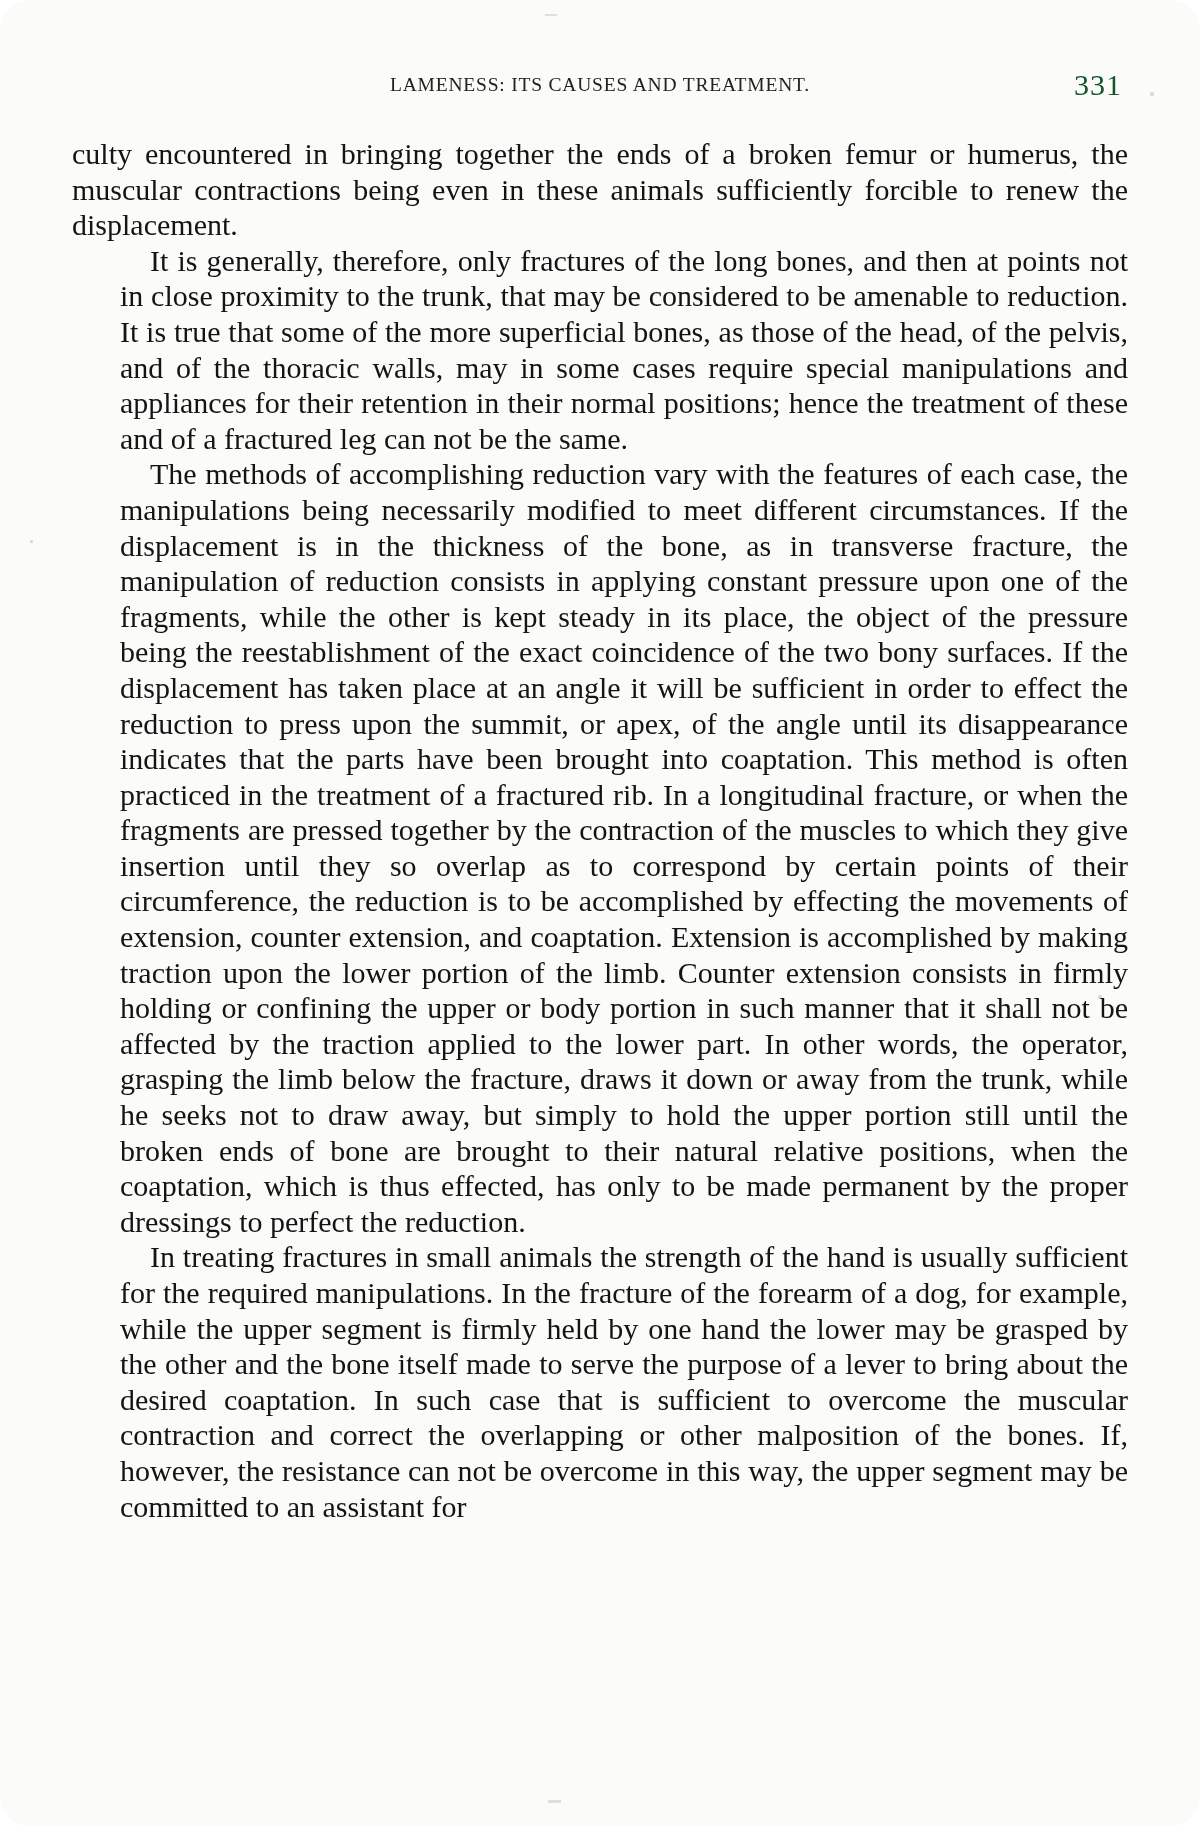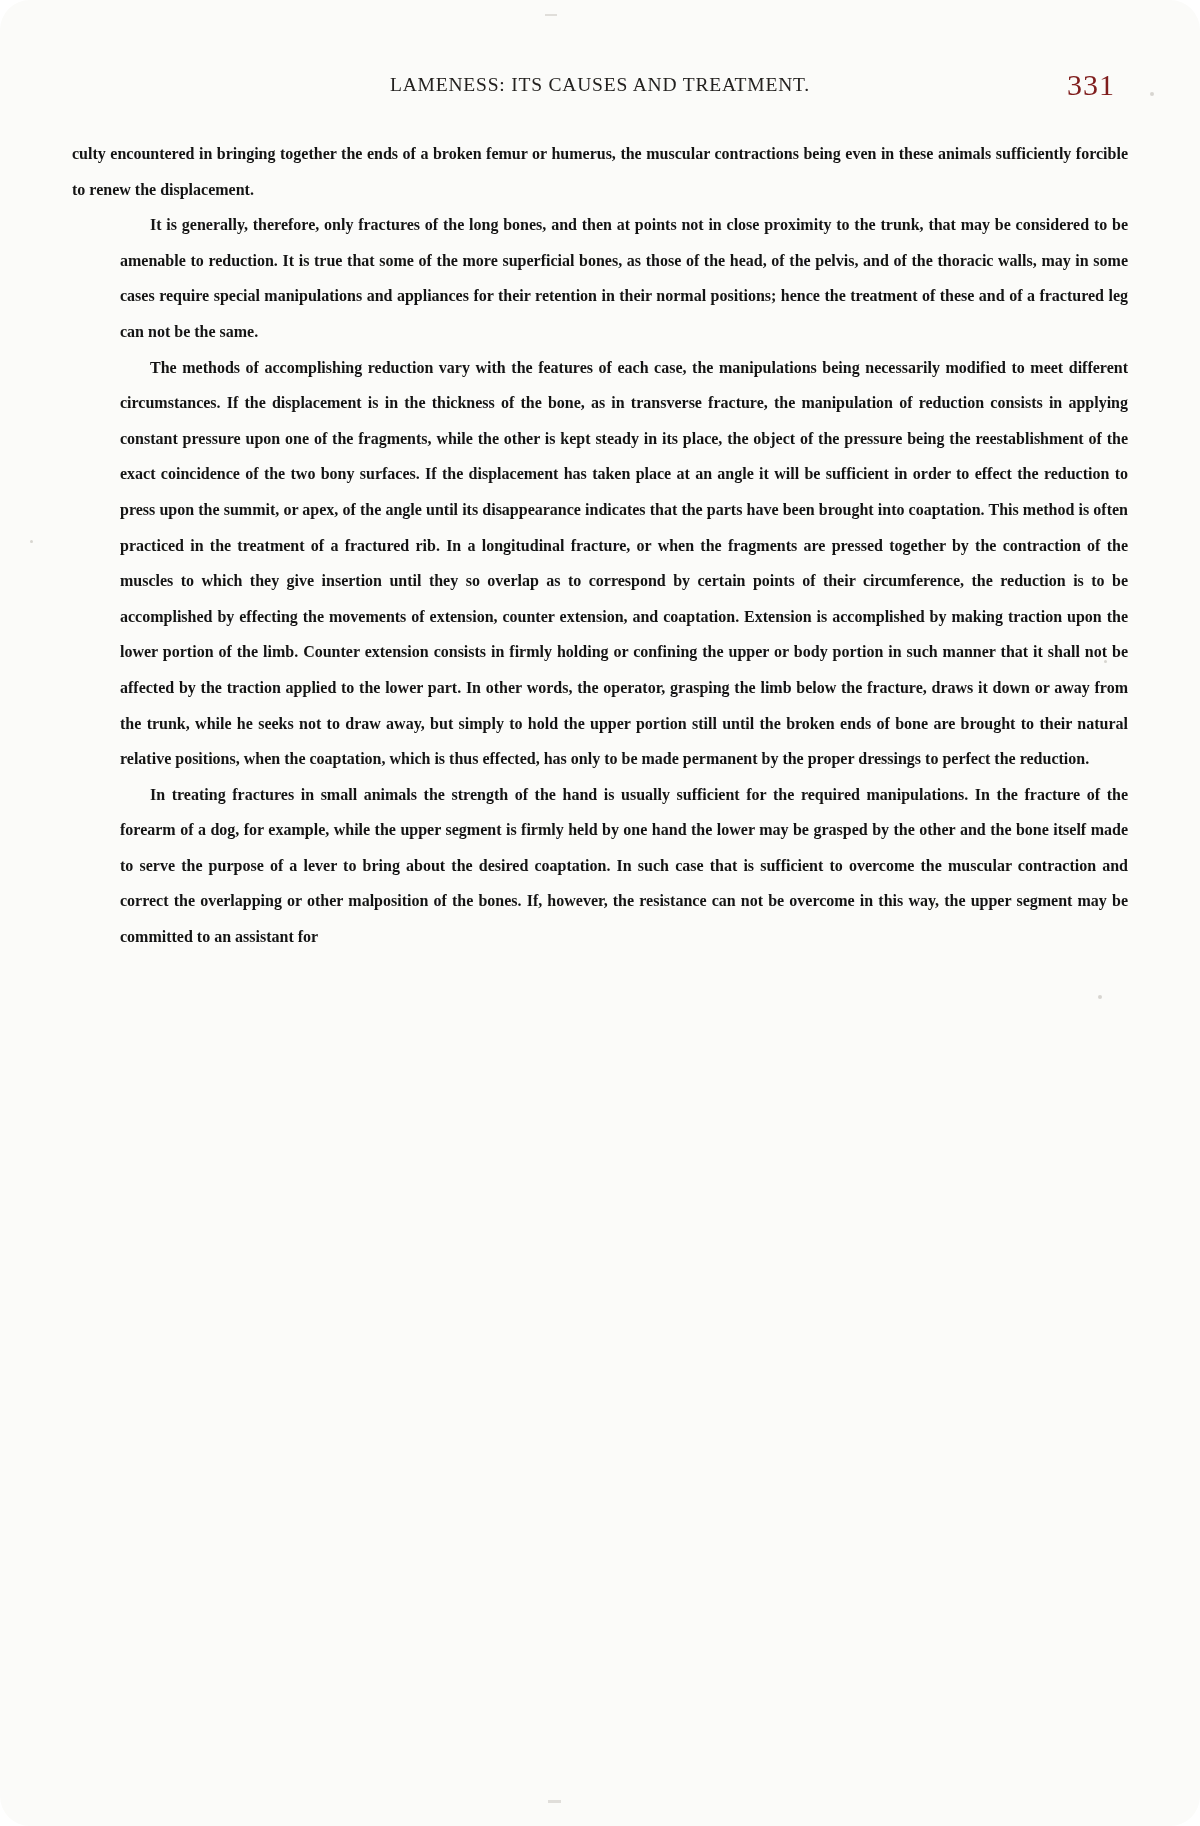--- a/index.html
+++ b/index.html
@@ -40,33 +40,32 @@
   }
   .running-head-title {
     font-variant: small-caps;
     font-size: 19.5px;
     letter-spacing: 0.8px;
     color: #23211f;
     white-space: nowrap;
   }
   .page-number {
     position: absolute;
-    right: 13px;
+    right: 6px;
     top: -6px;
     font-size: 30px;
-    color: #7f1d1d;
+    color: #14532d;
     letter-spacing: 1px;
     text-align: right;
   }
   .body-text {
-    font-size: 16px;
+    font-size: 30px;
     line-height: 35.6px;
     text-align: justify;
     color: #141414;
-    font-weight: bold;
     -webkit-font-smoothing: antialiased;
   }
   .body-text p {
     margin: 0;
     text-indent: 0;
   }
   .body-text p.indent {
     text-indent: 30px;
     margin-left: 48px;
   }

